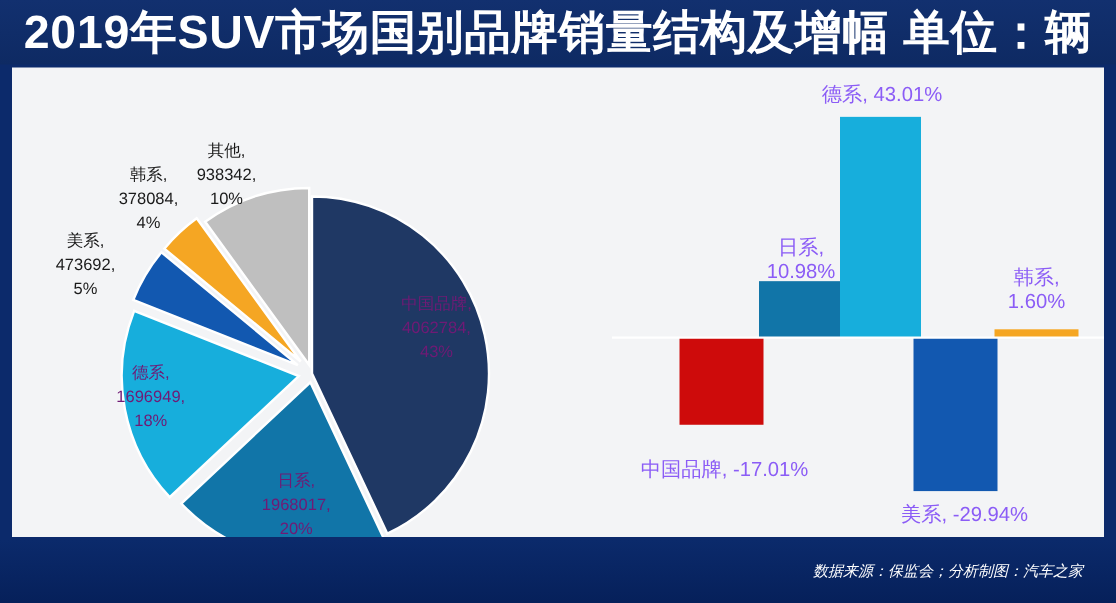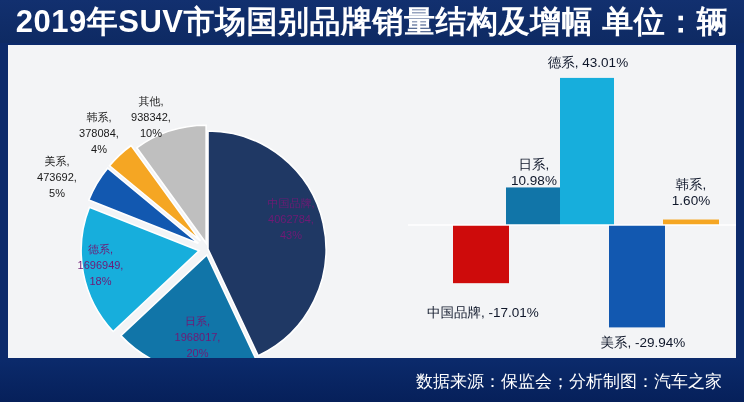--- a/index.html
+++ b/index.html
@@ -27,36 +27,36 @@
     background:#f3f4f6;
   }
 
   
   .footer{
     position:absolute;left:0;top:360px;width:744px;height:42px;
     background:linear-gradient(180deg,#0b2a6b 0%,#06205a 100%);
     display:flex;align-items:center;justify-content:flex-end;
     box-sizing:border-box;padding-right:22px;
   }
-  .footer .src{color:#ffffff;font-size:17px;white-space:nowrap;}
+  .footer .src{color:#ffffff;font-size:10px;white-space:nowrap;font-style:italic;}
 
   
   .pie-wrap{position:absolute;left:0;top:0;width:400px;height:313px;}
   .pie-svg{position:absolute;left:0;top:0;}
 
   .pie-label{
     position:absolute;color:#1a1a1a;font-size:11px;line-height:16px;
     text-align:center;white-space:pre-line;pointer-events:none;
   }
   .pie-label.inside{color:#701a75;}
 
   
   .bars-wrap{position:absolute;left:400px;top:0;width:328px;height:313px;}
   .bar-label{
-    position:absolute;color:#0f172a;font-size:13.5px;line-height:16px;
+    position:absolute;color:#8b5cf6;font-size:13.5px;line-height:16px;
     text-align:center;white-space:pre-line;
   }
 </style>
 </head>
 <body>
 
 <div id="root">
 
   <div class="header">
     <div class="title">2019年SUV市场国别品牌销量结构及增幅  单位：辆</div>

